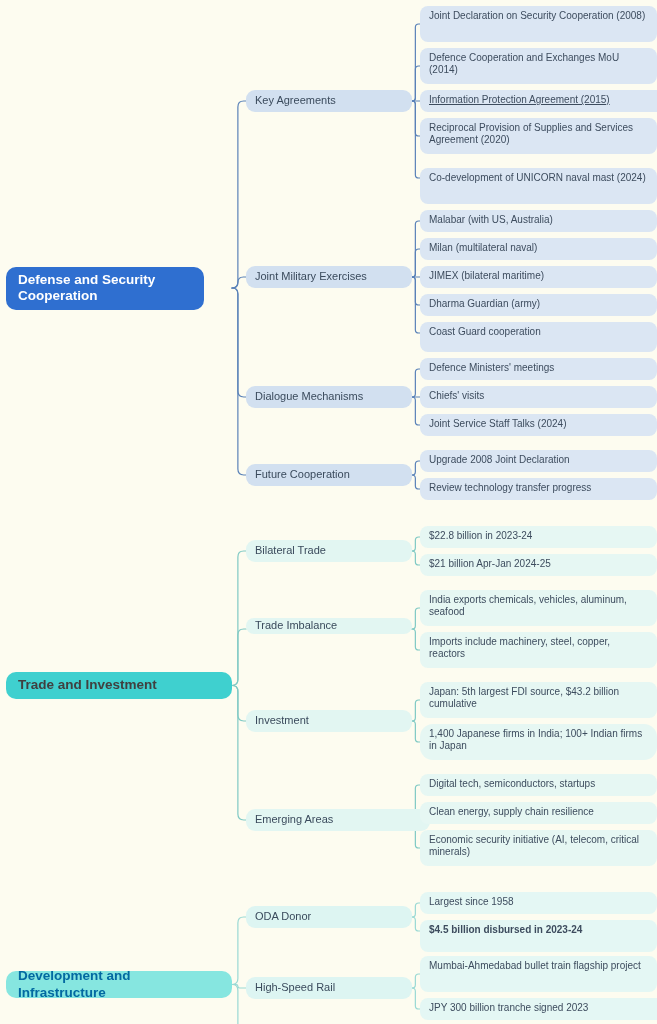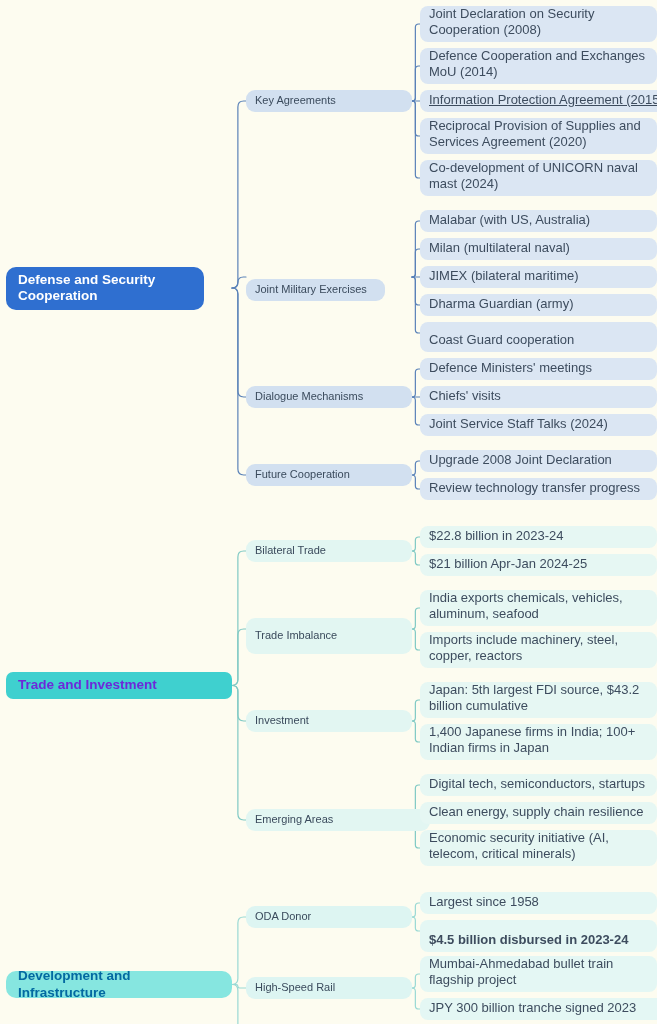--- a/index.html
+++ b/index.html
@@ -37,37 +37,37 @@
     overflow: hidden;
   }
   
   .n1 {
     font-size: 13.5px;
     font-weight: bold;
     border-radius: 10px;
     padding: 6px 12px;
   }
   .n1.blue   { background: #2f6fd0; color: #ffffff; }
-  .n1.teal   { background: #3fd0cf; color: #6d28d9; border-radius: 7px; }
+  .n1.teal   { background: #3fd0cf; color: #404040; }
   .n1.teal2  { background: #86e6e0; color: #0369a1; }
   
   .n2 {
     font-size: 11px;
     color: #3a4a5c;
     border-radius: 9px;
   }
   .n2.blue  { background: #d2e0f0; }
   .n2.teal  { background: #e2f6f2; }
   .n2.teal2 { background: #ddf5f2; }
   
   .n3 {
-    font-size: 13px;
+    font-size: 10px;
     color: #3d4c5e;
     border-radius: 8px;
-    align-items: flex-end;
+    align-items: flex-start;
   }
   .n3.blue  { background: #dbe6f3; }
   .n3.teal  { background: #e6f7f3; }
   .n3.teal2 { background: #e4f7f4; }
   .node span { display: block; width: 100%; }
 </style>
 </head>
 <body>
 
 <div id="mindmap">
@@ -129,24 +129,24 @@
     </div>
     <div class="node n3 blue" style="left: 420px; top: 48px; width: 237px; height: 36px;">
       <span>Defence Cooperation and Exchanges MoU (2014)</span>
     </div>
     <div class="node n3 blue" style="left: 420px; top: 90px; width: 274px; height: 22px; text-decoration: underline;">
       <span>Information Protection Agreement (2015)</span>
     </div>
     <div class="node n3 blue" style="left: 420px; top: 118px; width: 237px; height: 36px;">
       <span>Reciprocal Provision of Supplies and Services Agreement (2020)</span>
     </div>
-    <div class="node n3 blue" style="left: 420px; top: 160px; width: 237px; height: 36px;">
+    <div class="node n3 blue" style="left: 420px; top: 168px; width: 237px; height: 36px;">
       <span>Co-development of UNICORN naval mast (2024)</span>
     </div>
-    <div class="node n2 blue" style="left: 246px; top: 266px; width: 139px; height: 22px; margin-top: 13px;">
+    <div class="node n2 blue" style="left: 246px; top: 266px; width: 166px; height: 22px;">
       <span>Joint Military Exercises</span>
     </div>
     <div class="node n3 blue" style="left: 420px; top: 210px; width: 237px; height: 22px;">
       <span>Malabar (with US, Australia)</span>
     </div>
     <div class="node n3 blue" style="left: 420px; top: 238px; width: 237px; height: 22px;">
       <span>Milan (multilateral naval)</span>
     </div>
     <div class="node n3 blue" style="left: 420px; top: 266px; width: 237px; height: 22px;">
       <span>JIMEX (bilateral maritime)</span>
@@ -183,36 +183,36 @@
     </div>
     <div class="node n2 teal" style="left: 246px; top: 540px; width: 166px; height: 22px; justify-content: flex-end;">
       <span>Bilateral Trade</span>
     </div>
     <div class="node n3 teal" style="left: 420px; top: 526px; width: 237px; height: 22px;">
       <span>$22.8 billion in 2023-24</span>
     </div>
     <div class="node n3 teal" style="left: 420px; top: 554px; width: 237px; height: 22px;">
       <span>$21 billion Apr-Jan 2024-25</span>
     </div>
-    <div class="node n2 teal" style="left: 246px; top: 618px; width: 166px; height: 36px;">
+    <div class="node n2 teal" style="left: 246px; top: 618px; width: 166px; height: 16px;">
       <span>Trade Imbalance</span>
     </div>
     <div class="node n3 teal" style="left: 420px; top: 590px; width: 237px; height: 36px;">
       <span>India exports chemicals, vehicles, aluminum, seafood</span>
     </div>
     <div class="node n3 teal" style="left: 420px; top: 632px; width: 237px; height: 36px;">
       <span>Imports include machinery, steel, copper, reactors</span>
     </div>
     <div class="node n2 teal" style="left: 246px; top: 710px; width: 166px; height: 22px;">
       <span>Investment</span>
     </div>
     <div class="node n3 teal" style="left: 420px; top: 682px; width: 237px; height: 36px;">
       <span>Japan: 5th largest FDI source, $43.2 billion cumulative</span>
     </div>
-    <div class="node n3 teal" style="left: 420px; top: 724px; width: 237px; height: 36px;">
+    <div class="node n3 teal" style="left: 420px; top: 724px; width: 237px; height: 36px; border-radius: 13px;">
       <span>1,400 Japanese firms in India; 100+ Indian firms in Japan</span>
     </div>
     <div class="node n2 teal" style="left: 246px; top: 809px; width: 184px; height: 22px;">
       <span>Emerging Areas</span>
     </div>
     <div class="node n3 teal" style="left: 420px; top: 774px; width: 237px; height: 22px;">
       <span>Digital tech, semiconductors, startups</span>
     </div>
     <div class="node n3 teal" style="left: 420px; top: 802px; width: 237px; height: 22px;">
       <span>Clean energy, supply chain resilience</span>

